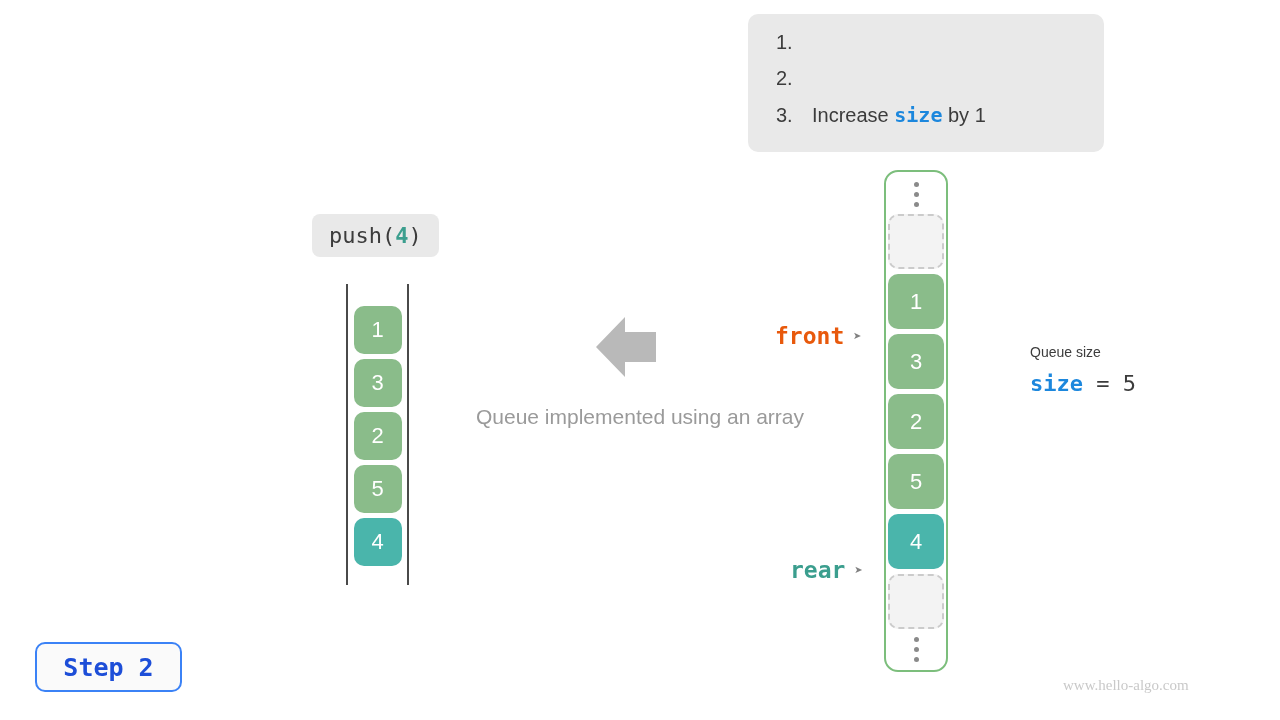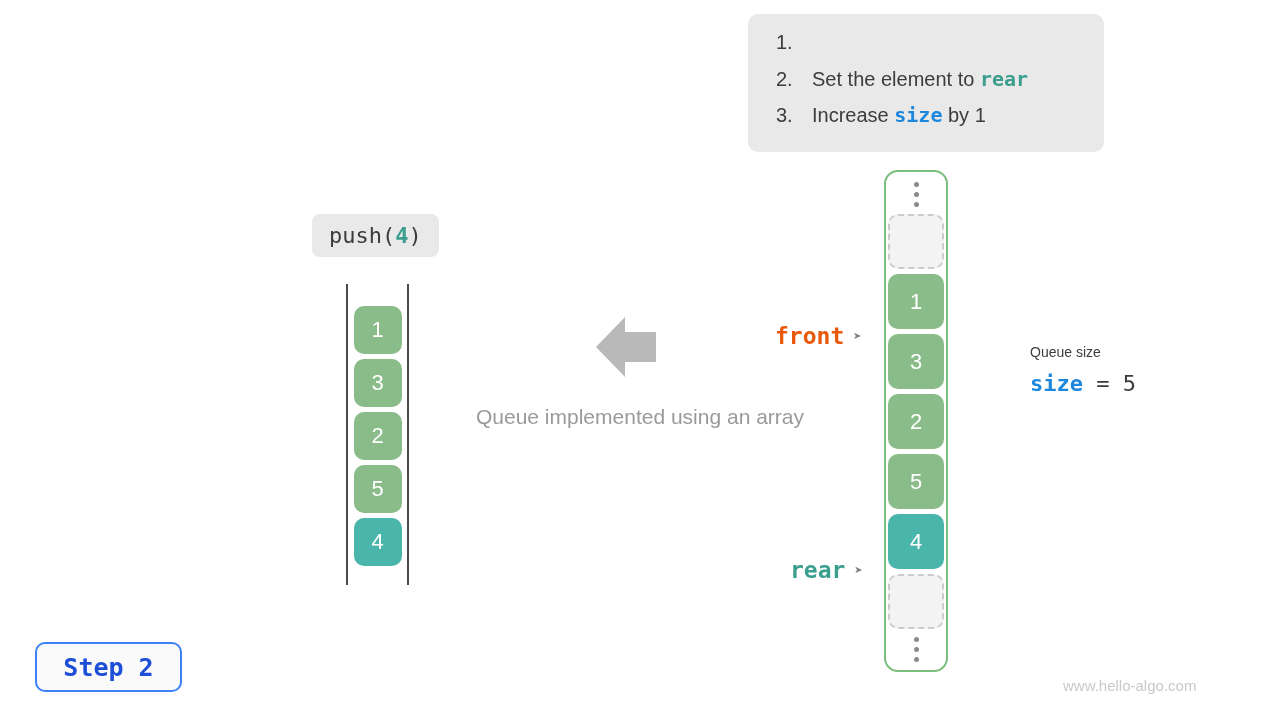--- a/index.html
+++ b/index.html
@@ -167,37 +167,36 @@
     font-family: "DejaVu Sans Mono", monospace;
     font-weight: bold;
     font-size: 25px;
     color: #1d4ed8;
   }
 
   
   .watermark {
     position: absolute;
     left: 1063px; top: 677px;
-    font-family: Liberation Sans, sans-serif;
+    font-family: Liberation Serif, serif;
     font-size: 15px;
     color: #c9c9c9;
   }
 </style>
 </head>
 <body>
 
 <div class="canvas">
 
   <div class="info-box">
     <div class="info-row">
       <span class="info-num">1.</span>
     </div>
     <div class="info-row">
       <span class="info-num">2.</span>
-      <span><span>Set the element to </span><span class="code" style="color: rgb(59, 158, 142);">rear</span><span></span></span>
     </div>
     <div class="info-row">
       <span class="info-num">3.</span>
       <span><span>Increase </span><span class="code" style="color: rgb(28, 135, 221);">size</span><span> by 1</span></span>
     </div>
   </div>
 
   <div class="push-chip">
     <span>push(</span>
       <span class="arg" style="color: rgb(59, 158, 142);">4</span>

